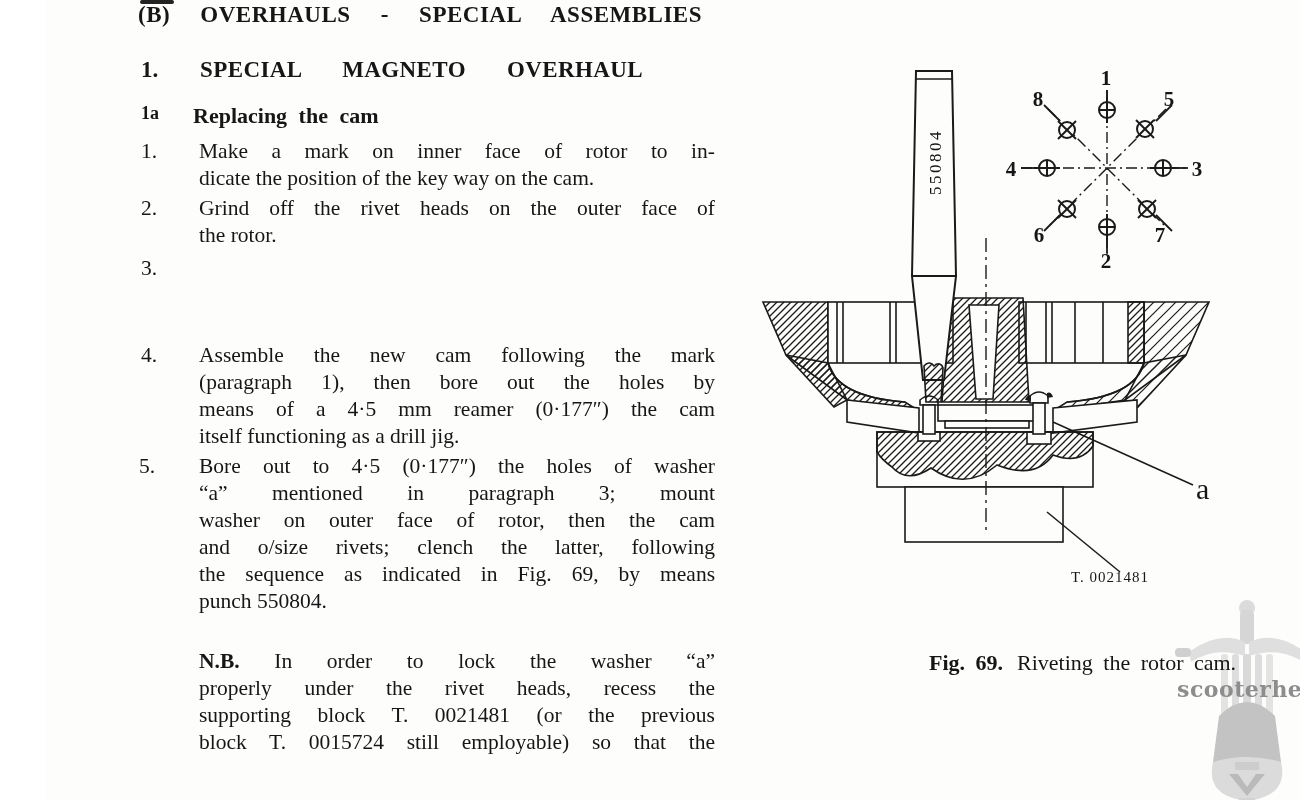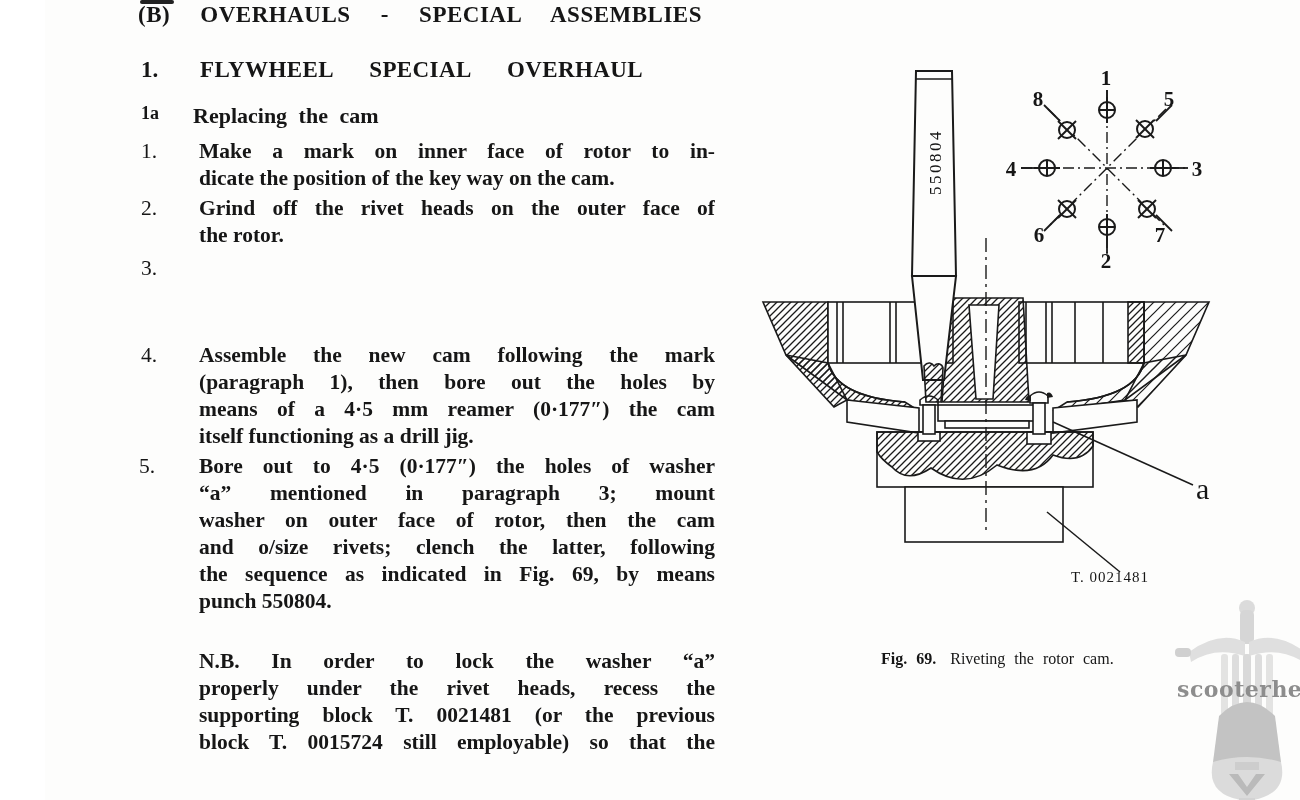--- a/index.html
+++ b/index.html
@@ -18,44 +18,44 @@
   }
   .h2num{position:absolute; left:96px; top:57px; font-size:23px; font-weight:bold;}
   .h2title{
     position:absolute; left:155px; top:57px; width:443px;
     font-size:23px; font-weight:bold; letter-spacing:.4px;
     text-align:justify; text-align-last:justify;
   }
   .h3num{position:absolute; left:96px; top:103px; font-size:18px; font-weight:bold;}
   .h3title{position:absolute; left:148px; top:103px; font-size:22px; font-weight:bold; word-spacing:6px;}
   .stepnum{position:absolute; left:96px; width:40px; font-size:21.5px; line-height:27px;}
-  .stepbody{position:absolute; left:154px; width:516px; font-size:21.5px; line-height:27px;font-weight:bold;}
+  .stepbody{position:absolute; left:154px; width:516px; font-size:21.5px; line-height:27px;}
   .jline{text-align:justify; text-align-last:justify; height:27px; overflow:hidden;}
   .jline.last{text-align-last:left;}
-  .caption{position:absolute; left:836px; top:650px; font-size:16px; word-spacing:5px;}
+  .caption{position:absolute; left:884px; top:650px; font-size:22px; word-spacing:5px;}
   .caption b{margin-right:14px;}
   .wm-text{
     position:absolute; left:1132px; top:676px;
     font-family:"DejaVu Serif", serif; font-weight:bold;
     font-size:22px; color:#8d8d8d; letter-spacing:.5px;
   }
   .pagenum{position:absolute; left:1263px; top:756px; font-size:24px; font-weight:bold;}
   .smudge{position:absolute; left:95px; top:0; width:34px; height:4px; background:#222; border-radius:2px;}
   svg text{font-family:"Liberation Serif", serif; fill:#161616;}
 </style>
 </head>
 <body>
 
 <div class="page">
 
   <div class="smudge"></div>
 
   <div class="h1">(B) OVERHAULS - SPECIAL ASSEMBLIES</div>
   <div class="h2num">1.</div>
-  <div class="h2title">FLYWHEEL SPECIAL OVERHAUL</div>
+  <div class="h2title">SPECIAL MAGNETO OVERHAUL</div>
   <div class="h3num">1a</div>
   <div class="h3title">Replacing the cam</div>
 
   <div class="stepnum" style="top:138px">1.</div>
   <div class="stepbody" style="top:138px">
     <div class="jline">Make a mark on inner face of rotor to in-</div>
     <div class="jline last">dicate the position of the key way on the cam.</div>
   </div>
 
   <div class="stepnum" style="top:195px">2.</div>

